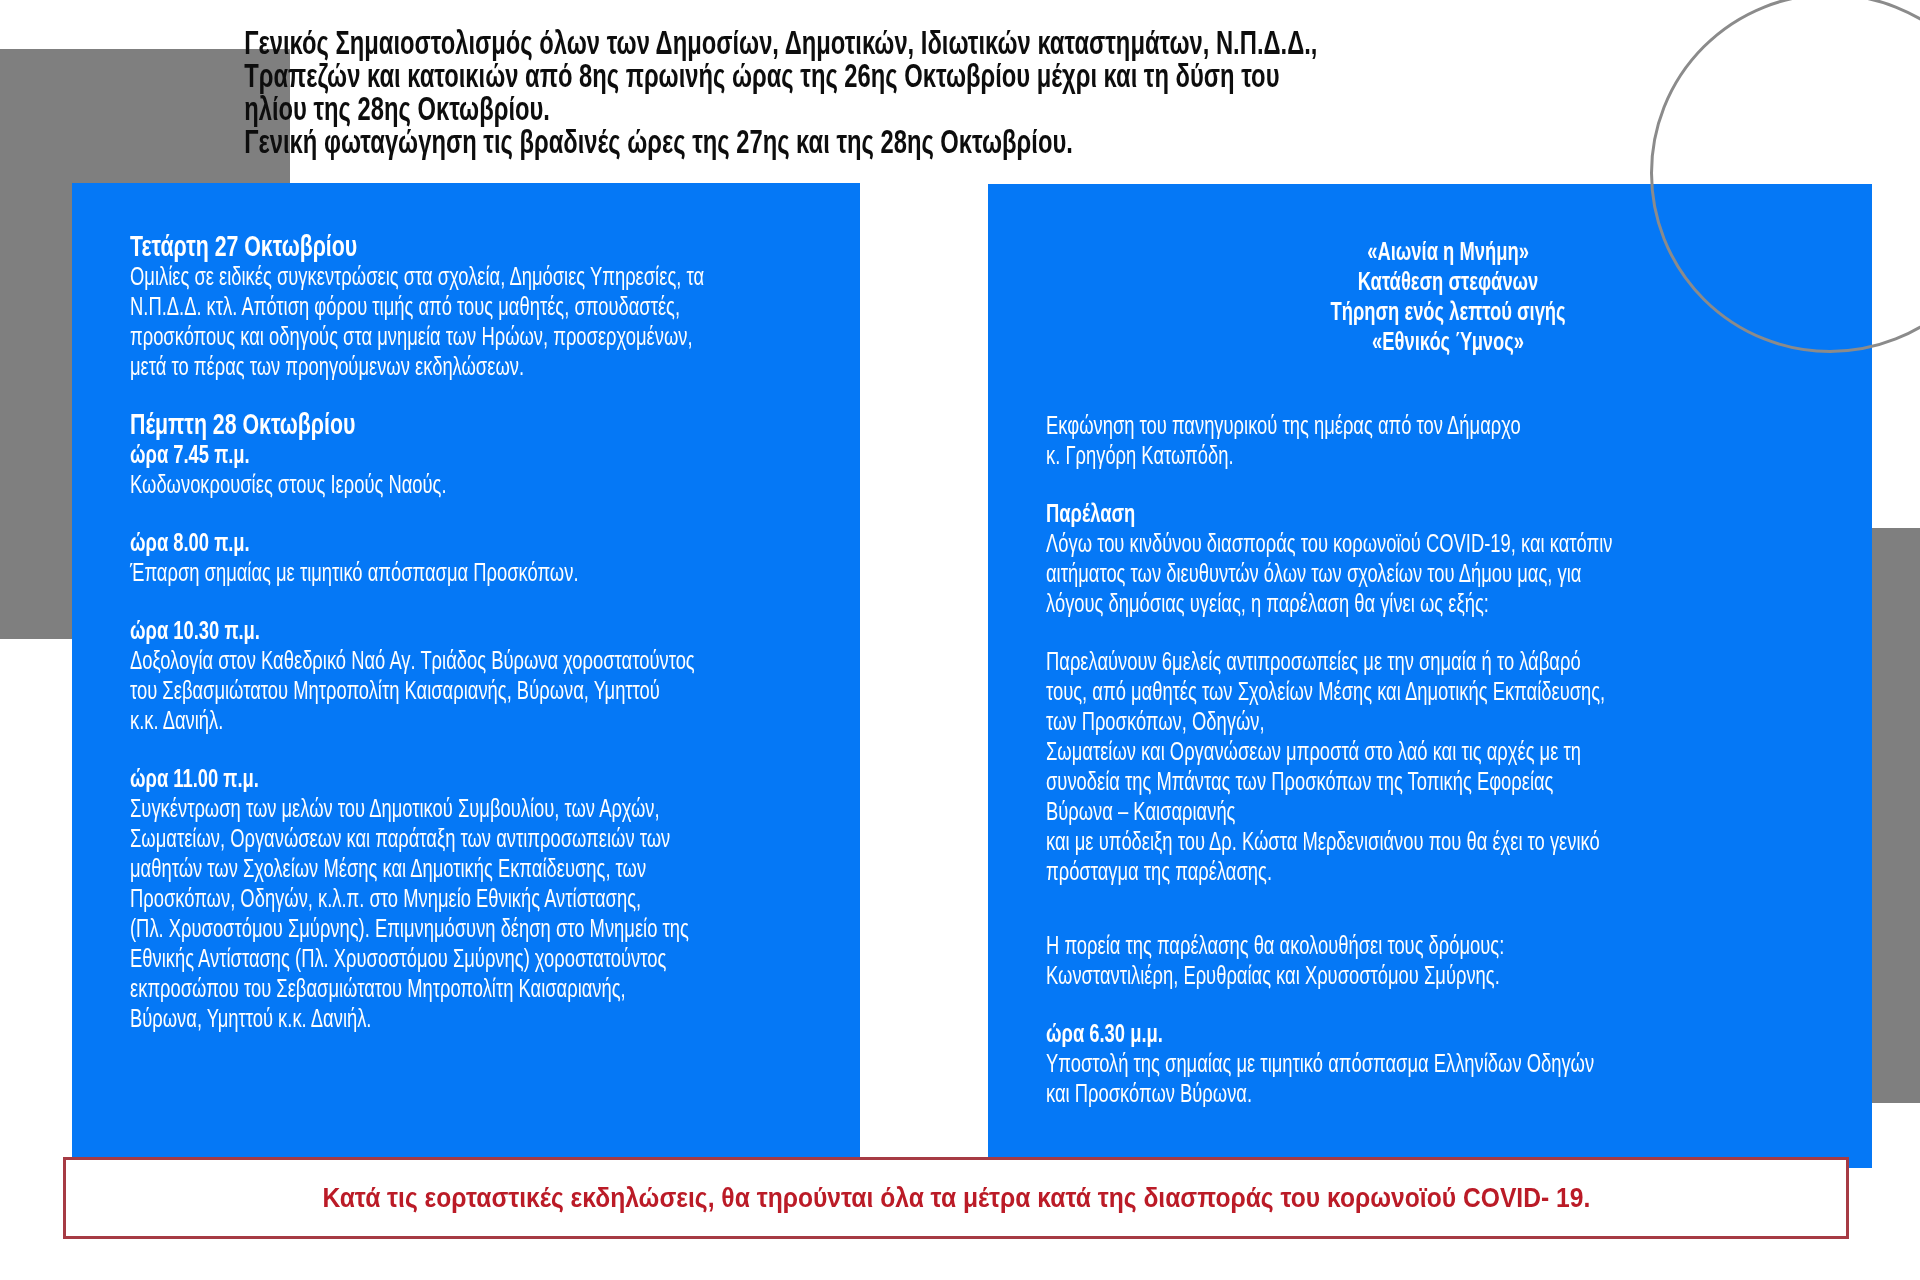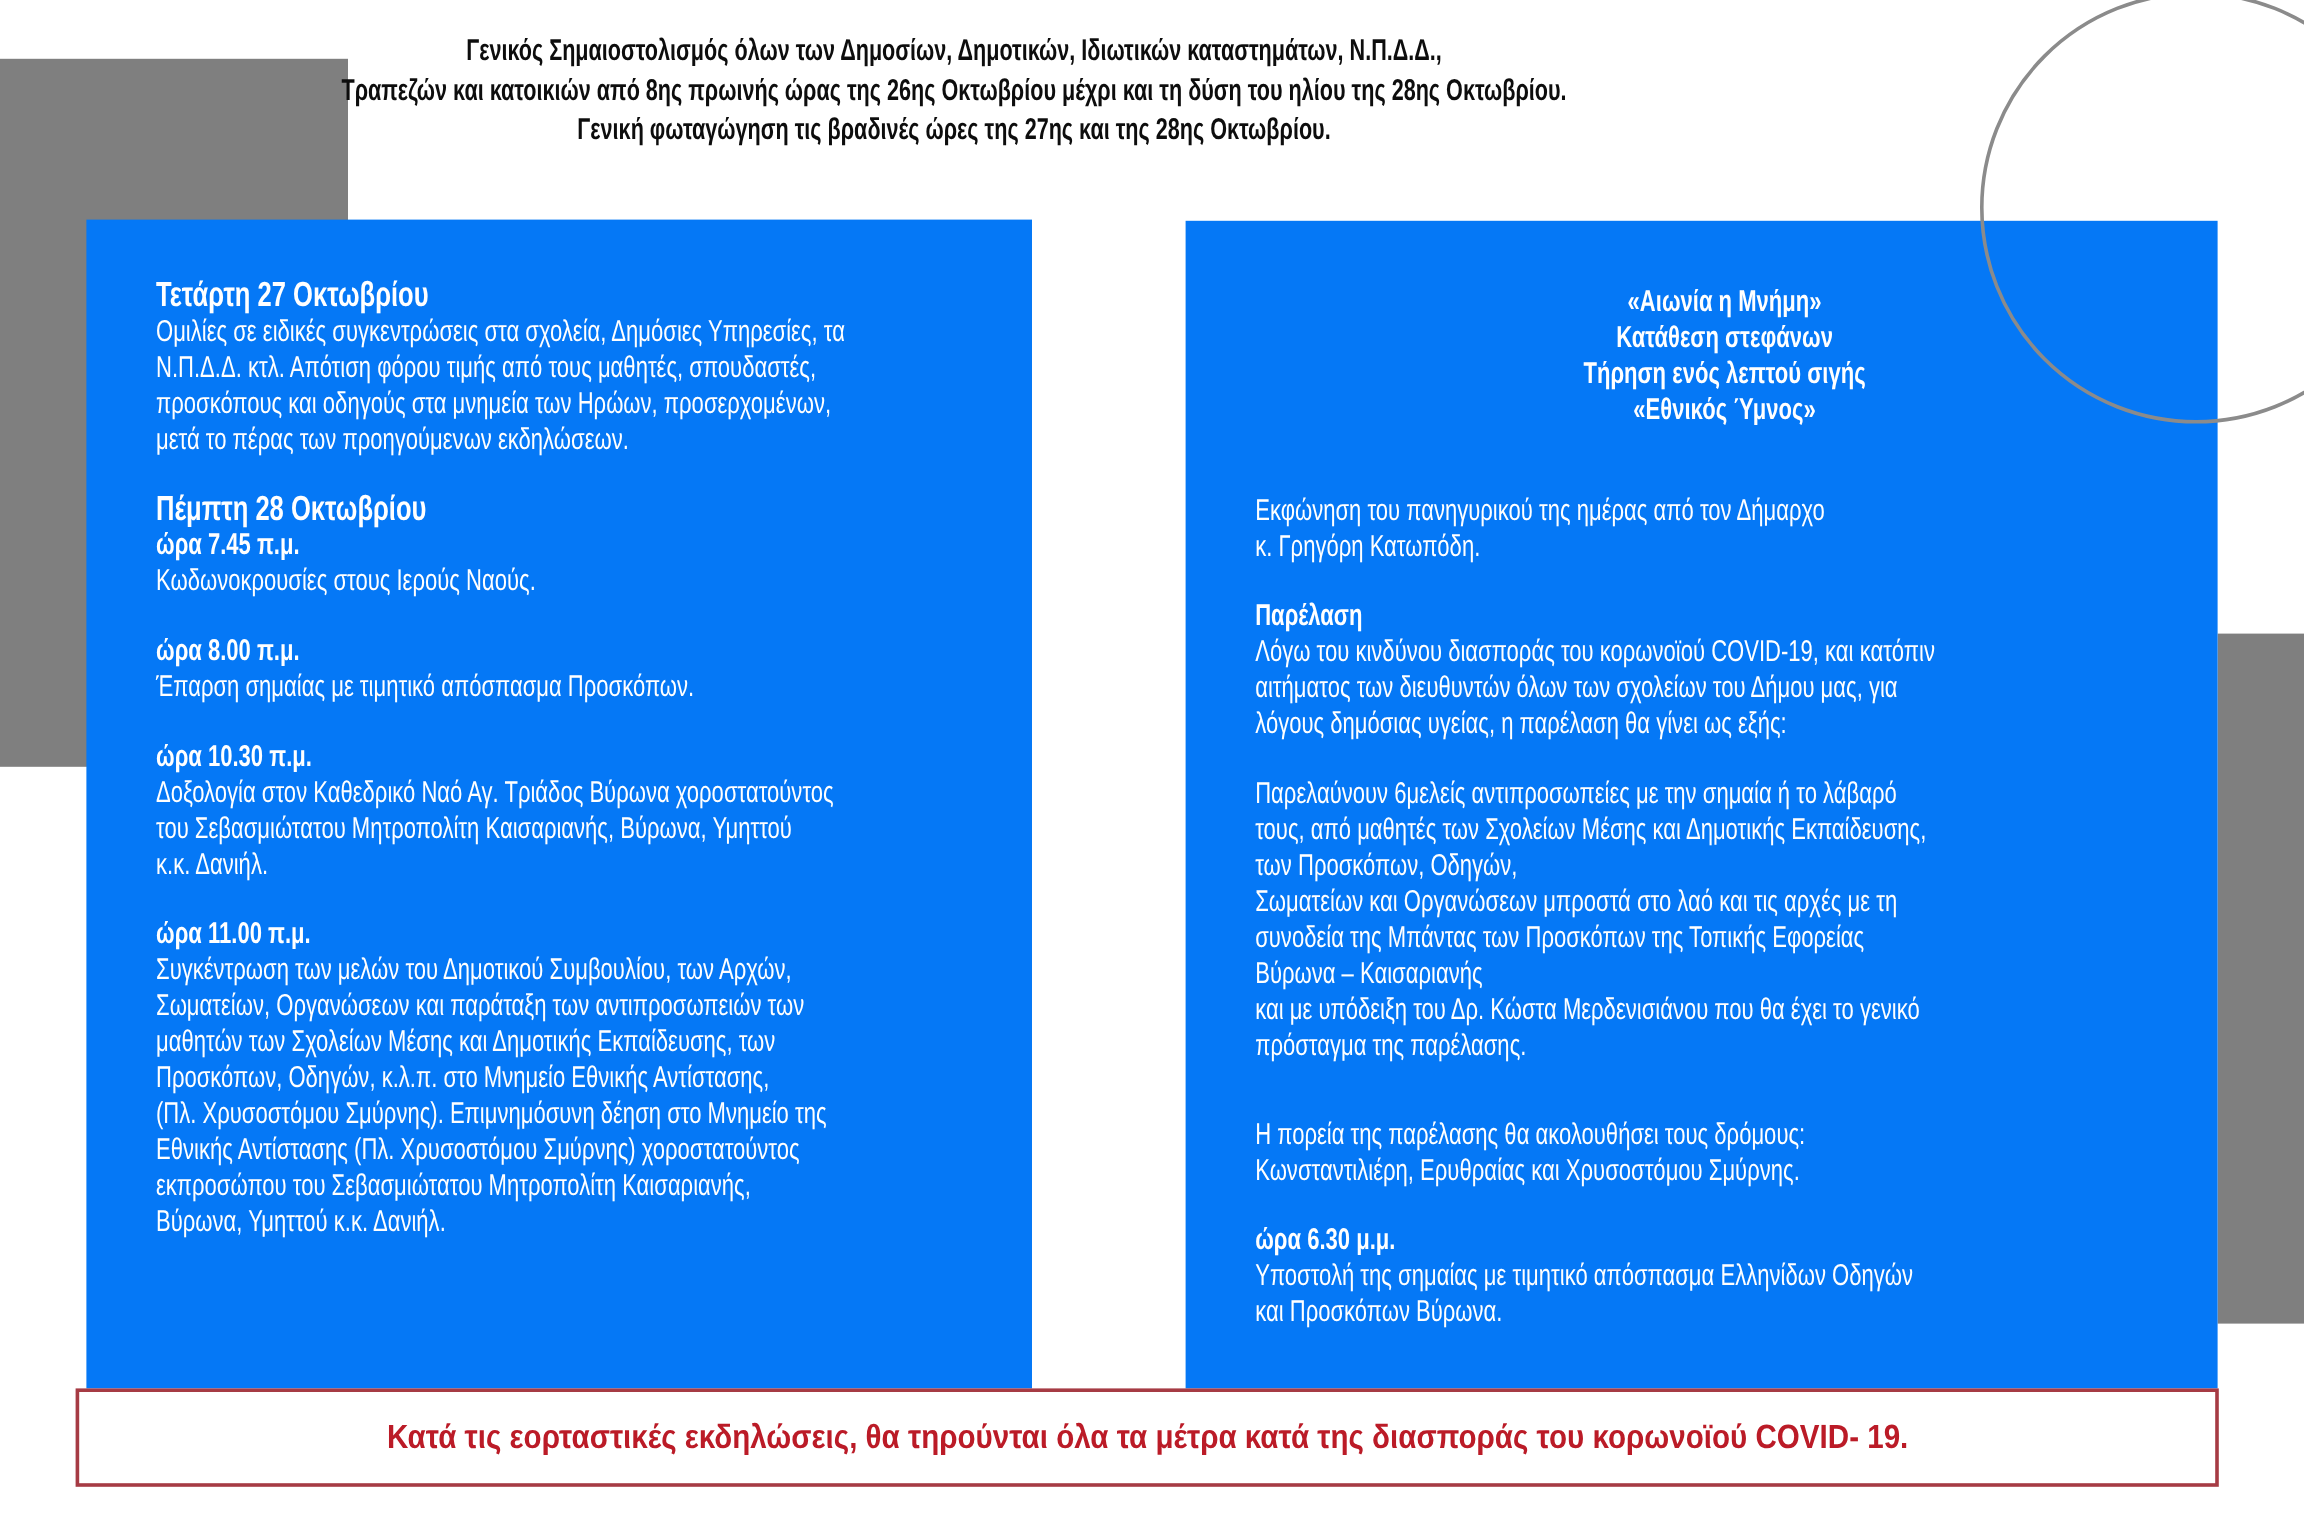--- a/index.html
+++ b/index.html
@@ -21,37 +21,37 @@
   .decor-rect-left{
     position:absolute;left:0;top:49px;width:290px;height:590px;
     background:var(--decor-gray);
   }
   .decor-rect-right{
     position:absolute;left:1848px;top:528px;width:72px;height:575px;
     background:var(--decor-gray);
   }
   .page-header{
     position:absolute;left:30px;top:26px;width:1530px;
-    text-align:center;
-    font-size:25px;line-height:33px;font-weight:700;
+    text-align:left;
+    font-size:33px;line-height:33px;font-weight:700;
     color:var(--header-black);
   }
   .page-header .condensed{
     transform:scaleX(0.72);
     transform-origin:50% 0;
     white-space:pre-line;
   }
   .panel{
     position:absolute;
     background:var(--panel-blue);
     color:#ffffff;
     margin-top:36px;
   }
   .panel-left{left:72px;top:147px;width:788px;height:985px;}
-  .panel-right{left:988px;top:148px;width:860px;height:984px;}
+  .panel-right{left:988px;top:148px;width:860px;height:984px;padding-left:24px;}
   .panel-content{
     position:absolute;left:58px;top:48px;
     width:136%;
     transform:scaleX(0.735);
     transform-origin:0 0;
     font-size:25px;line-height:30px;
   }
   .panel-right .panel-content{top:52px;}
   .blk{white-space:pre-line;}
   .blk-heading{font-size:29px;font-weight:700;}

